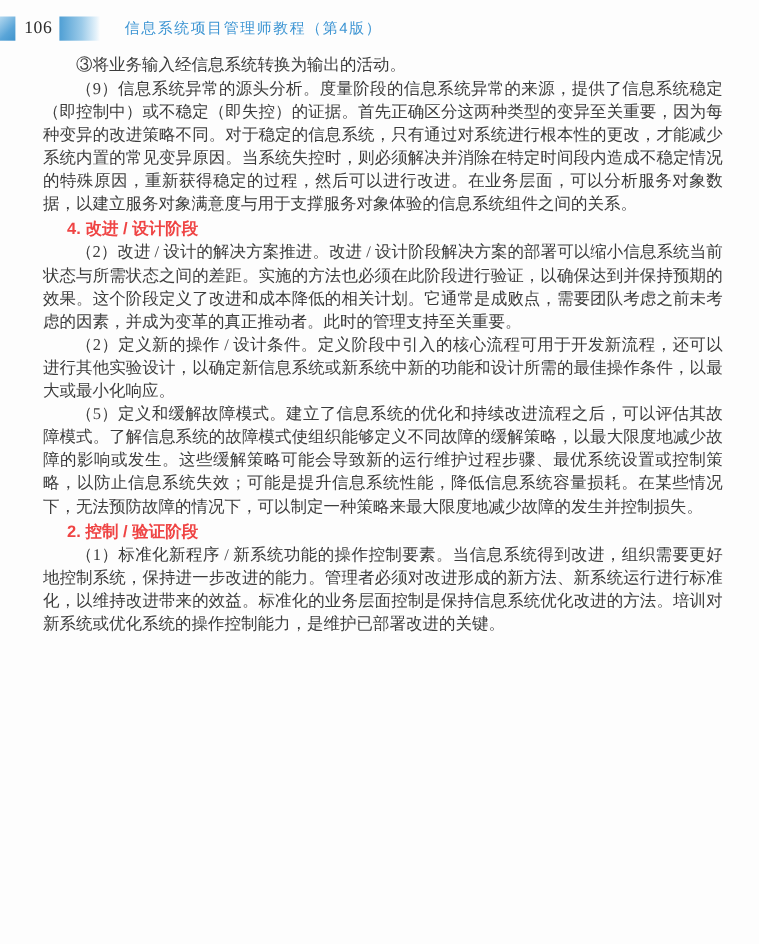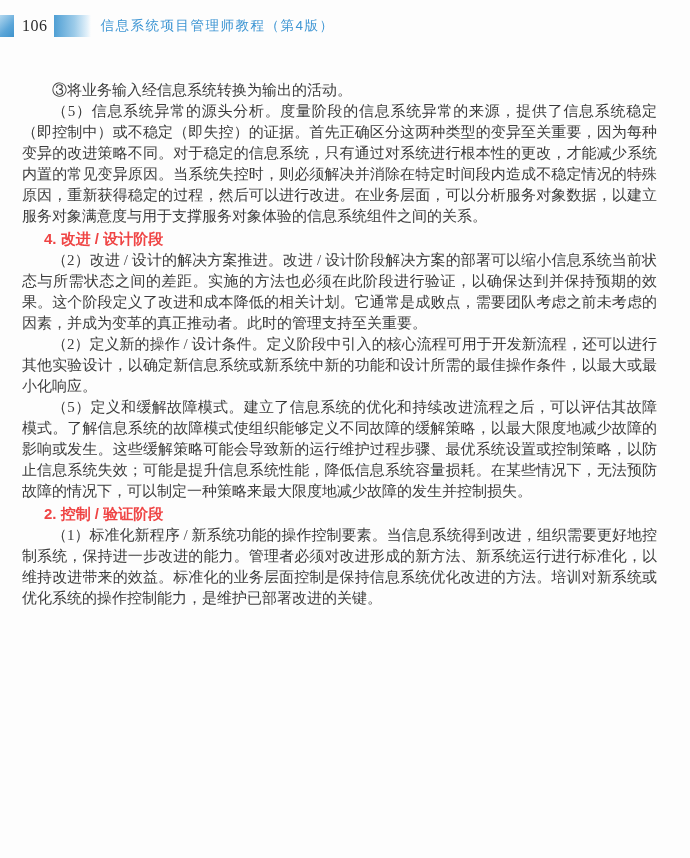--- a/index.html
+++ b/index.html
@@ -23,32 +23,31 @@
   .page-num {
     margin:0 6px 0 8px;
     font-size:16px; color:#2b2b2b;
     letter-spacing:0.5px;
   }
   .accent-bar {
     width:37px; height:22px;
     background:linear-gradient(90deg,#4f9fd4 0%,#9ccbe9 55%,#e3f1fa 90%,rgba(255,255,255,0) 100%);
   }
   .book-title {
-    margin-left:10px;
+    margin-left:23px;
     font-family:"Liberation Sans","DejaVu Sans",sans-serif;
     font-size:13.5px; color:#3d95d3;
     letter-spacing:1.5px;
   }
   
   .content {
-    position:absolute; top:50px; left:22px; right:33px;
+    position:absolute; top:50px; left:39px; right:33px;
     font-size:15px; line-height:21px;
     color:#3c3c3c;
     text-align:justify;
-    margin-top:30px;
   }
   .content p { margin:0; text-indent:2em; }
   .sec-heading {
     font-family:"Liberation Sans","DejaVu Sans",sans-serif;
     font-weight:bold;
     font-size:15px; line-height:21px;
     color:#ef4444;
     margin:1px 0 1px 0;
     padding-left:22px;
     text-align:left;
@@ -61,21 +60,21 @@
 
   <div class="header">
     <div class="corner-sq"></div>
     <div class="page-num">106</div>
     <div class="accent-bar"></div>
     <div class="book-title">信息系统项目管理师教程（第4版）</div>
   </div>
 
   <div class="content">
     <p>③将业务输入经信息系统转换为输出的活动。</p>
-    <p>（5）信息系统异常的源头分析。度量阶段的信息系统异常的来源，提供了信息系统稳定（即控制中）或不稳定（即失控）的证据。首先正确区分这两种类型的变异至关重要，因为每种变异的改进策略不同。对于稳定的信息系统，只有通过对系统进行根本性的更改，才能减少系统内置的常见变异原因。当系统失控时，则必须解决并消除在特定时间段内造成不稳定情况的特殊原因，重新获得稳定的过程，然后可以进行改进。在业务层面，可以分析服务对象数据，以建立服务对象满意度与用于支撑服务对象体验的信息系统组件之间的关系。</p>
+    <p>（9）信息系统异常的源头分析。度量阶段的信息系统异常的来源，提供了信息系统稳定（即控制中）或不稳定（即失控）的证据。首先正确区分这两种类型的变异至关重要，因为每种变异的改进策略不同。对于稳定的信息系统，只有通过对系统进行根本性的更改，才能减少系统内置的常见变异原因。当系统失控时，则必须解决并消除在特定时间段内造成不稳定情况的特殊原因，重新获得稳定的过程，然后可以进行改进。在业务层面，可以分析服务对象数据，以建立服务对象满意度与用于支撑服务对象体验的信息系统组件之间的关系。</p>
     <div class="sec-heading">4. 改进 / 设计阶段</div>
     <p>（2）改进 / 设计的解决方案推进。改进 / 设计阶段解决方案的部署可以缩小信息系统当前状态与所需状态之间的差距。实施的方法也必须在此阶段进行验证，以确保达到并保持预期的效果。这个阶段定义了改进和成本降低的相关计划。它通常是成败点，需要团队考虑之前未考虑的因素，并成为变革的真正推动者。此时的管理支持至关重要。</p>
     <p>（2）定义新的操作 / 设计条件。定义阶段中引入的核心流程可用于开发新流程，还可以进行其他实验设计，以确定新信息系统或新系统中新的功能和设计所需的最佳操作条件，以最大或最小化响应。</p>
     <p>（5）定义和缓解故障模式。建立了信息系统的优化和持续改进流程之后，可以评估其故障模式。了解信息系统的故障模式使组织能够定义不同故障的缓解策略，以最大限度地减少故障的影响或发生。这些缓解策略可能会导致新的运行维护过程步骤、最优系统设置或控制策略，以防止信息系统失效；可能是提升信息系统性能，降低信息系统容量损耗。在某些情况下，无法预防故障的情况下，可以制定一种策略来最大限度地减少故障的发生并控制损失。</p>
     <div class="sec-heading">2. 控制 / 验证阶段</div>
     <p>（1）标准化新程序 / 新系统功能的操作控制要素。当信息系统得到改进，组织需要更好地控制系统，保持进一步改进的能力。管理者必须对改进形成的新方法、新系统运行进行标准化，以维持改进带来的效益。标准化的业务层面控制是保持信息系统优化改进的方法。培训对新系统或优化系统的操作控制能力，是维护已部署改进的关键。</p>
   </div>
 
 </div>
 

